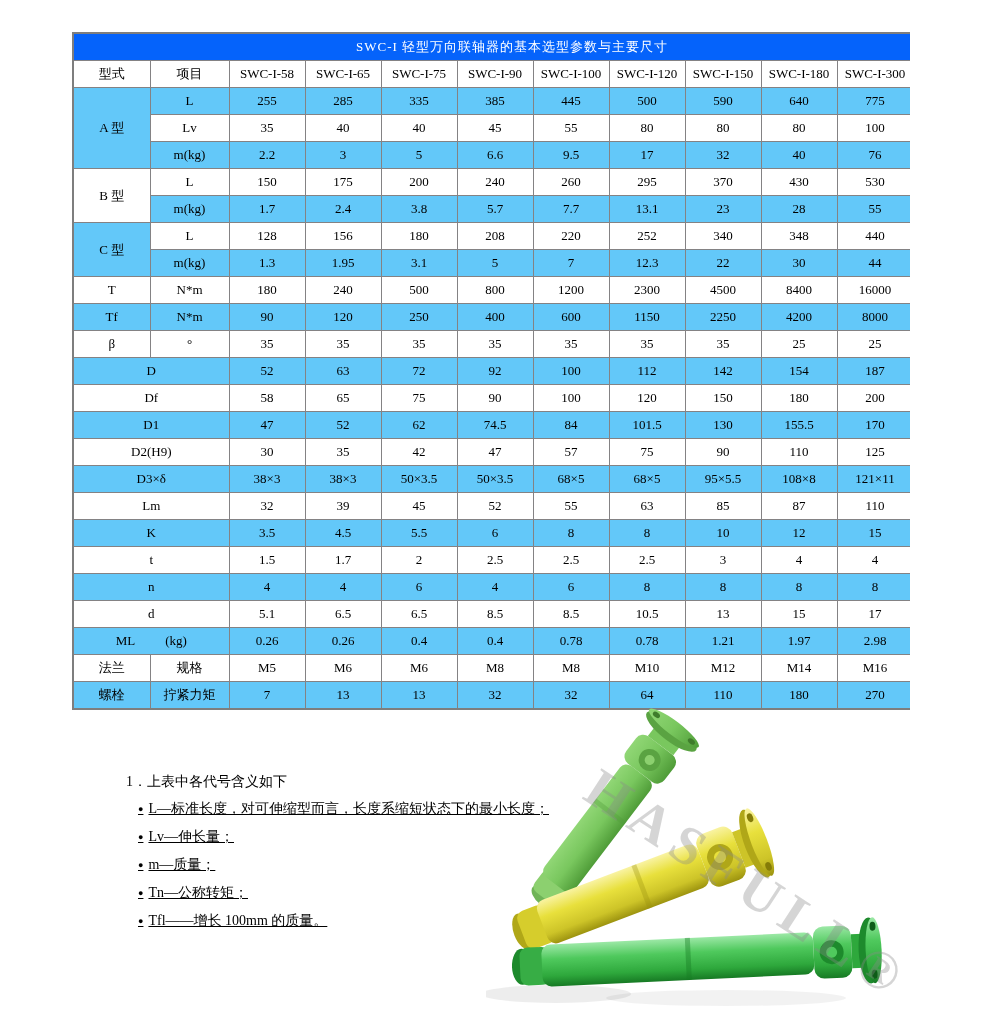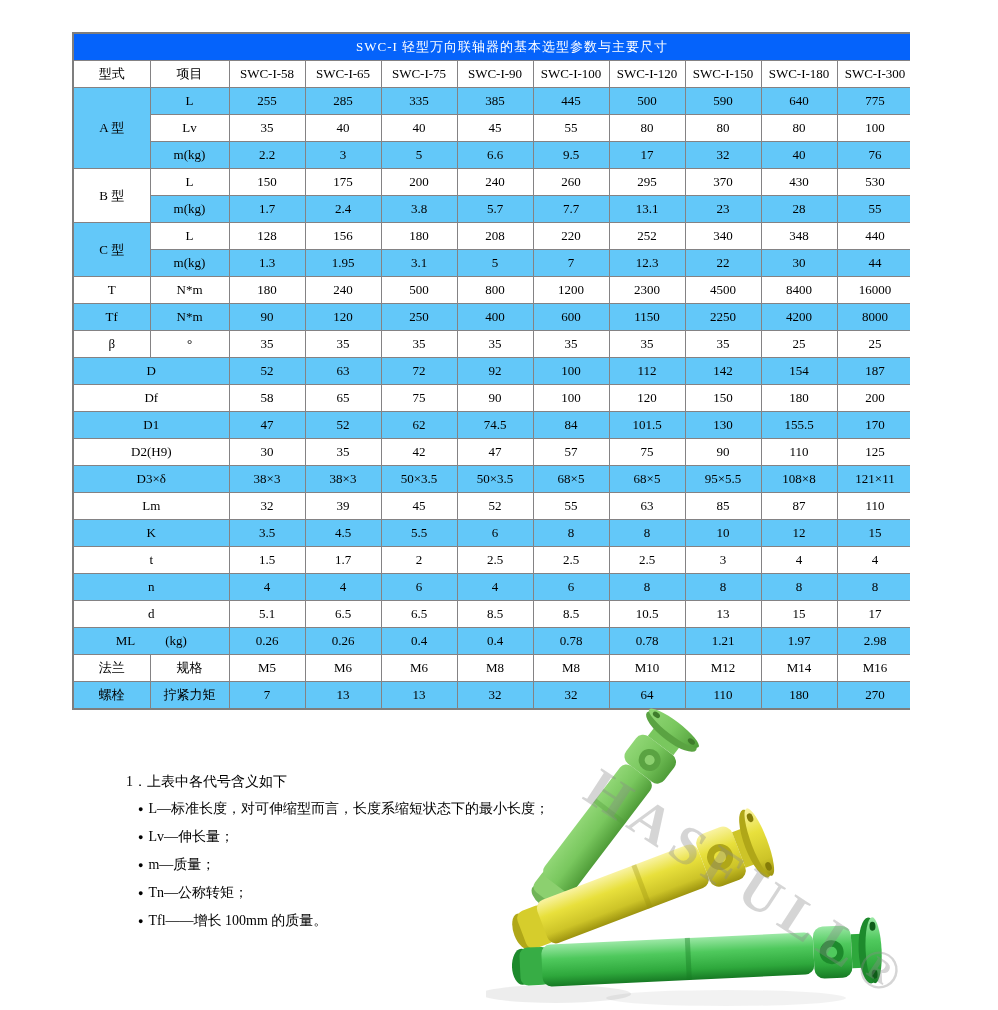--- a/index.html
+++ b/index.html
@@ -15,21 +15,21 @@
              overflow:hidden;white-space:nowrap;}
   td.title-cell{background:#0563fb;color:#fff;font-weight:bold;font-size:15px;
              height:30px;letter-spacing:1px;border:1px solid #3a3a3a;}
   tr.hdr th{background:#fff;text-align:center;}
   td.sh{background:#63c8f9;}
   td.lab span.u2{margin-left:30px;text-align:right;}
 
   
   #notes{position:absolute;left:82px;top:768px;width:430px;font-size:14px;line-height:27px;margin-left:44px;}
   .note-line{white-space:nowrap;}
-  .note-line.bullet{padding-left:12px;}
+  .note-line.bullet{padding-left:12px;text-decoration:underline;}
   .note-line .dot{font-size:9px;vertical-align:1px;margin-right:5px;}
 
   
   #photo{position:absolute;left:486px;top:698px;width:512px;height:312px;}
 </style>
 </head>
 <body>
 
 <div id="stage">
 

